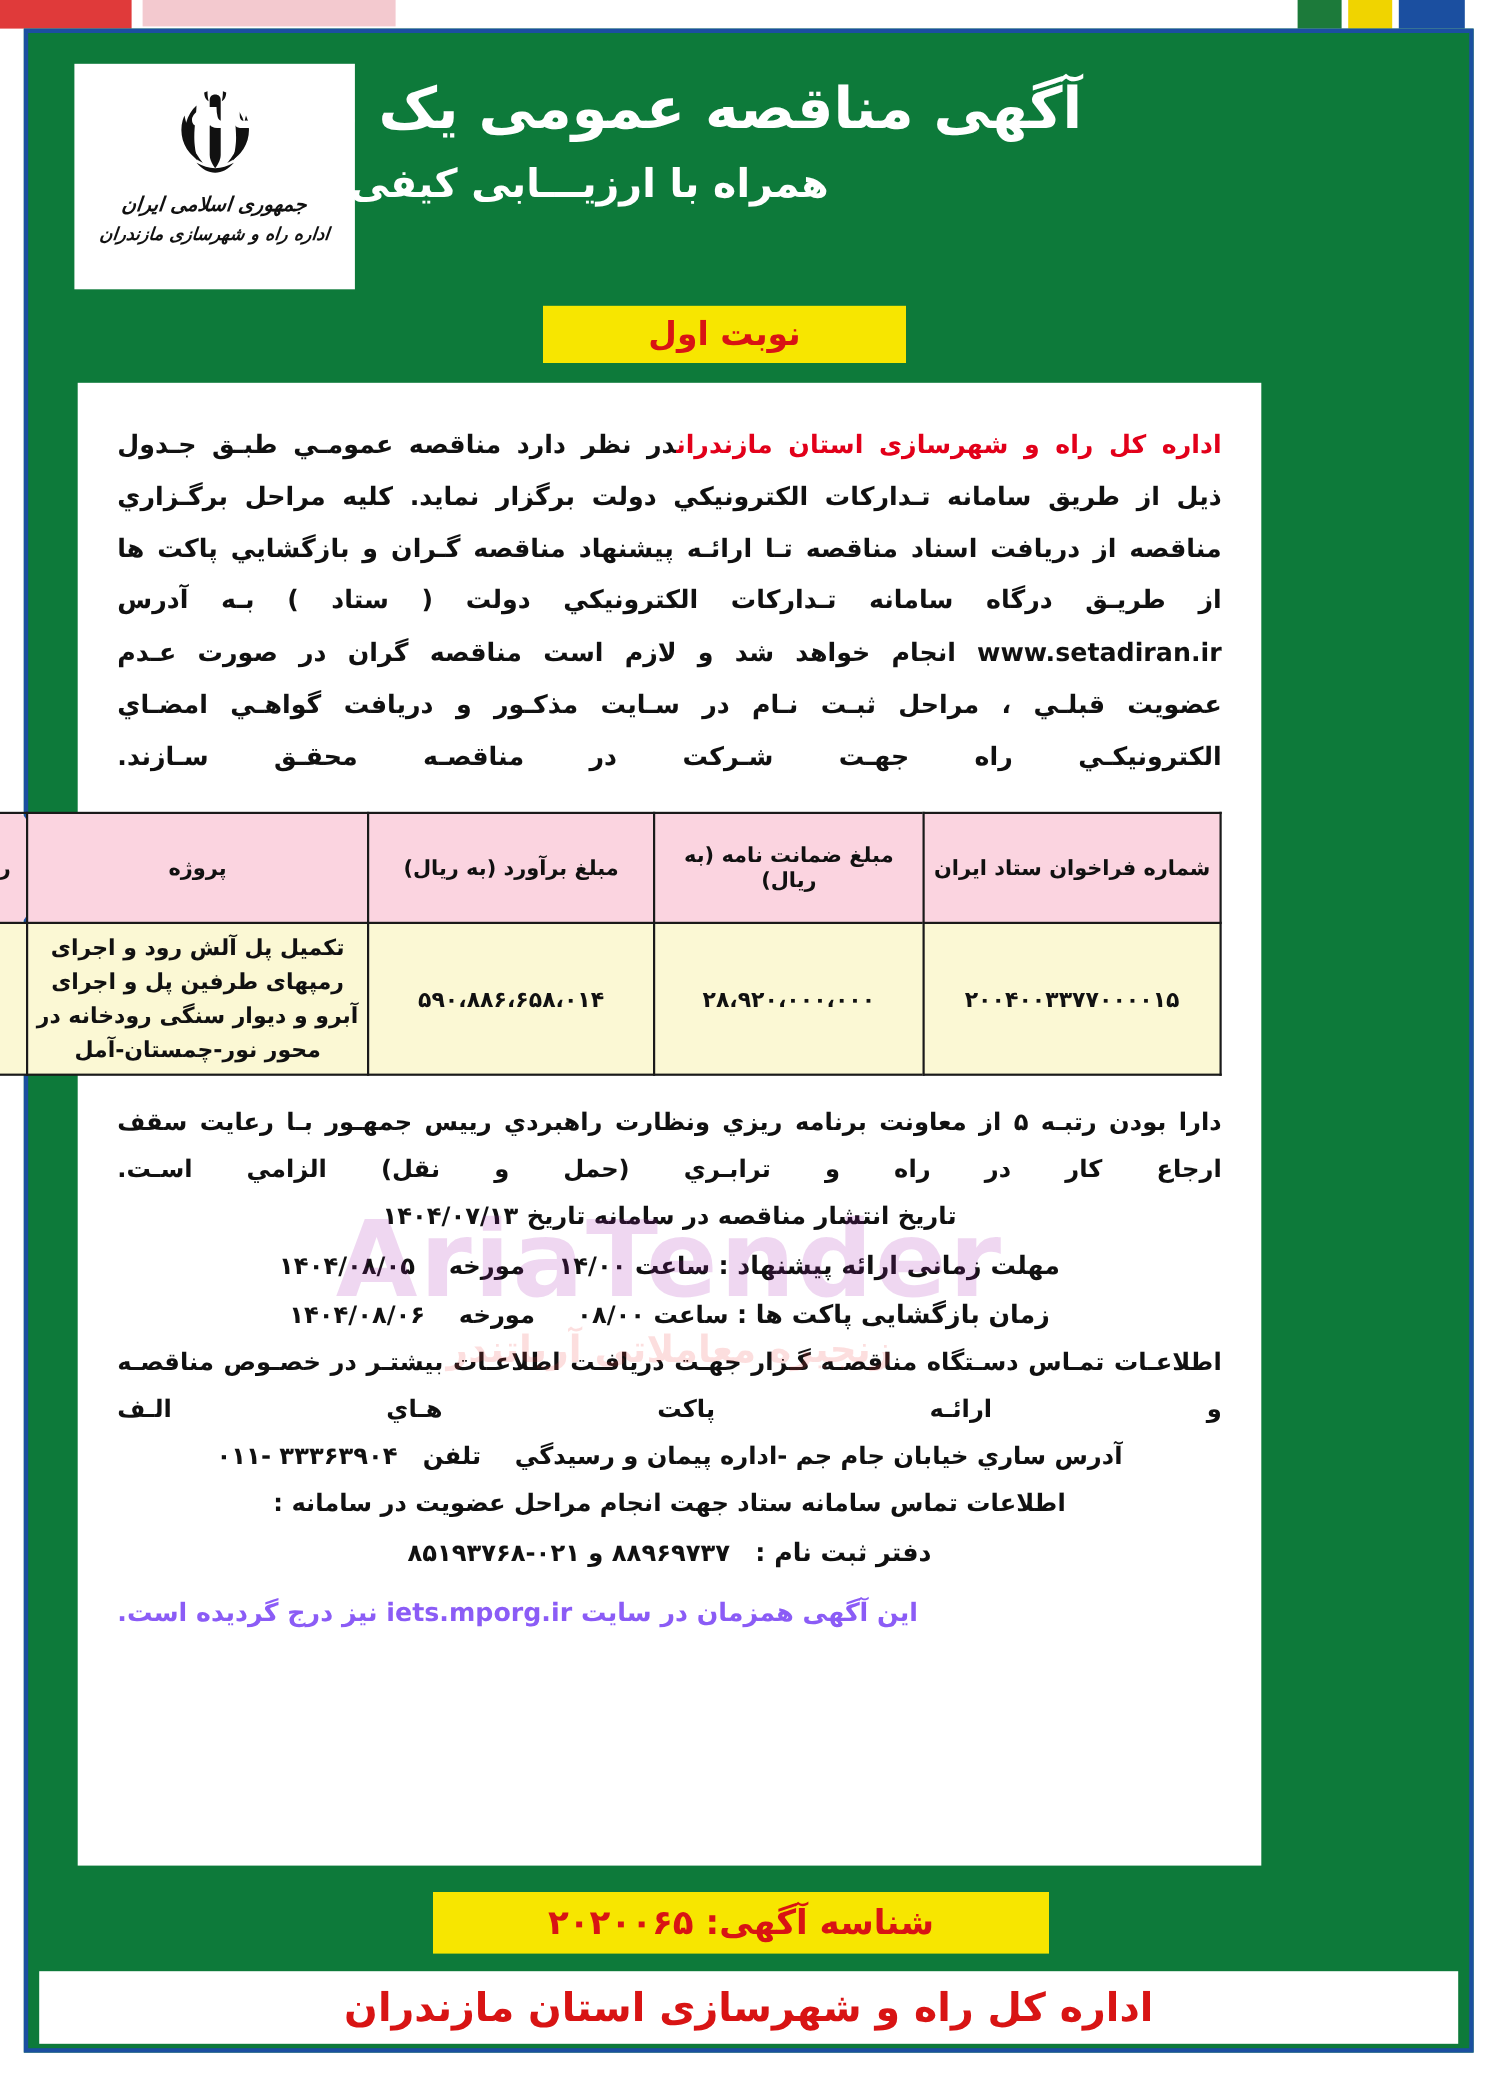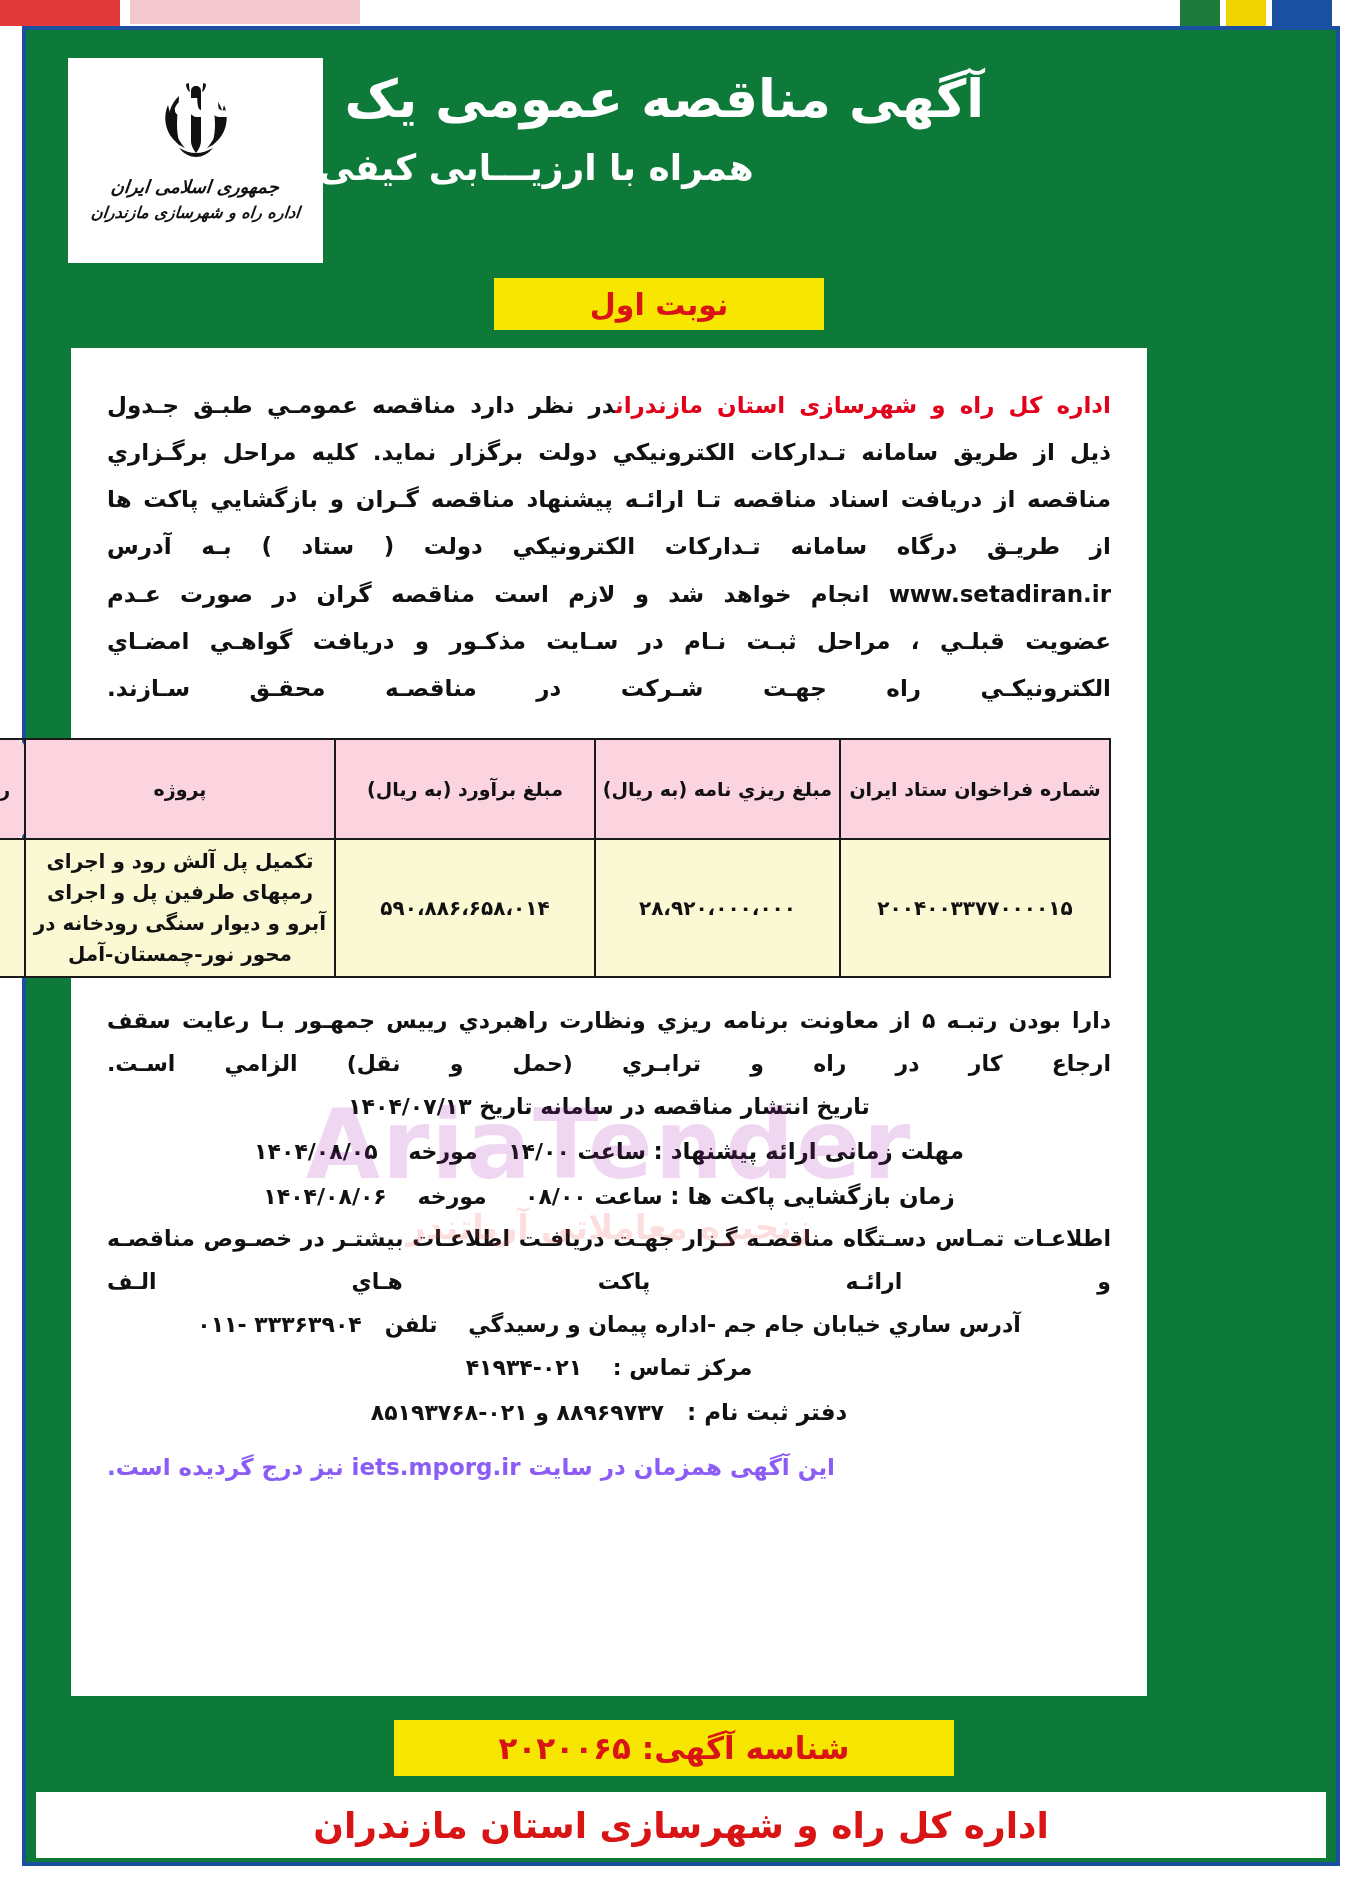--- a/index.html
+++ b/index.html
@@ -227,21 +227,21 @@
     <div class="card">
 
       <div class="intro">
         <b class="red">اداره کل راه و  شهرسازی استان مازندران</b><span>در نظر دارد مناقصه عمومـي طبـق جـدول ذيل  از طريق سامانه تـداركات الكترونيكي دولت برگزار نمايد. كليه مراحل برگـزاري مناقصه از دريافت اسناد مناقصه تـا ارائـه پيشنهاد مناقصه گـران و بازگشايي پاكت ها از طريـق درگاه سامانه تـداركات الكترونيكي دولت ( ستاد ) بـه آدرس </span><span class="ltr">www.setadiran.ir</span><span> انجام خواهد شد و لازم است مناقصه گران در صورت عـدم عضويت قبلـي ، مراحل ثبـت نـام در سـايت مذكـور و دريافت گواهـي امضـاي الكترونيكـي راه جهـت شـركت در مناقصـه محقـق سـازند.</span>
       </div>
 
       <table class="tender">
         <thead>
           <tr>
             <th class="col-ref">شماره فراخوان ستاد ایران</th>
-            <th class="col-guar">مبلغ ريزي نامه (به ریال)</th>
+            <th class="col-guar">مبلغ ضمانت نامه (به ریال)</th>
             <th class="col-est">مبلغ برآورد (به ریال)</th>
             <th class="col-project">پروژه</th>
             <th class="col-radif">ردیف</th>
           </tr>
         </thead>
         <tbody>
           <tr>
             <td>۲۰۰۴۰۰۳۳۷۷۰۰۰۰۱۵</td>
             <td>۲۸،۹۲۰،۰۰۰،۰۰۰</td>
             <td>۵۹۰،۸۸۶،۶۵۸،۰۱۴</td>
@@ -283,26 +283,22 @@
 
         <div class="row-center">
           <span>آدرس</span>
           <span>ساري خيابان جام جم -اداره پيمان و رسيدگي</span>
           &nbsp;&nbsp;
           <span>تلفن</span>
           &nbsp;
           <span>۳۳۳۶۳۹۰۴ -۰۱۱</span>
         </div>
 
-
-        <div class="row-center">
-          <span>مركز تماس :</span>
-          &nbsp;&nbsp;
-          <span>۰۲۱-۴۱۹۳۴</span>
-        </div>
+        <div class="row-center" style="font-weight:700;">اطلاعات تماس سامانه ستاد جهت انجام مراحل عضویت در سامانه :</div>
+
 
         <div class="row-center">
           <span class="bold-lbl">دفتر ثبت نام :</span>
           &nbsp;
           <span>۸۸۹۶۹۷۳۷ و ۰۲۱-۸۵۱۹۳۷۶۸</span>
         </div>
 
         <div class="red-line">
           <span>این آگهی همزمان در سایت</span>
           <span class="ltr">iets.mporg.ir</span>

